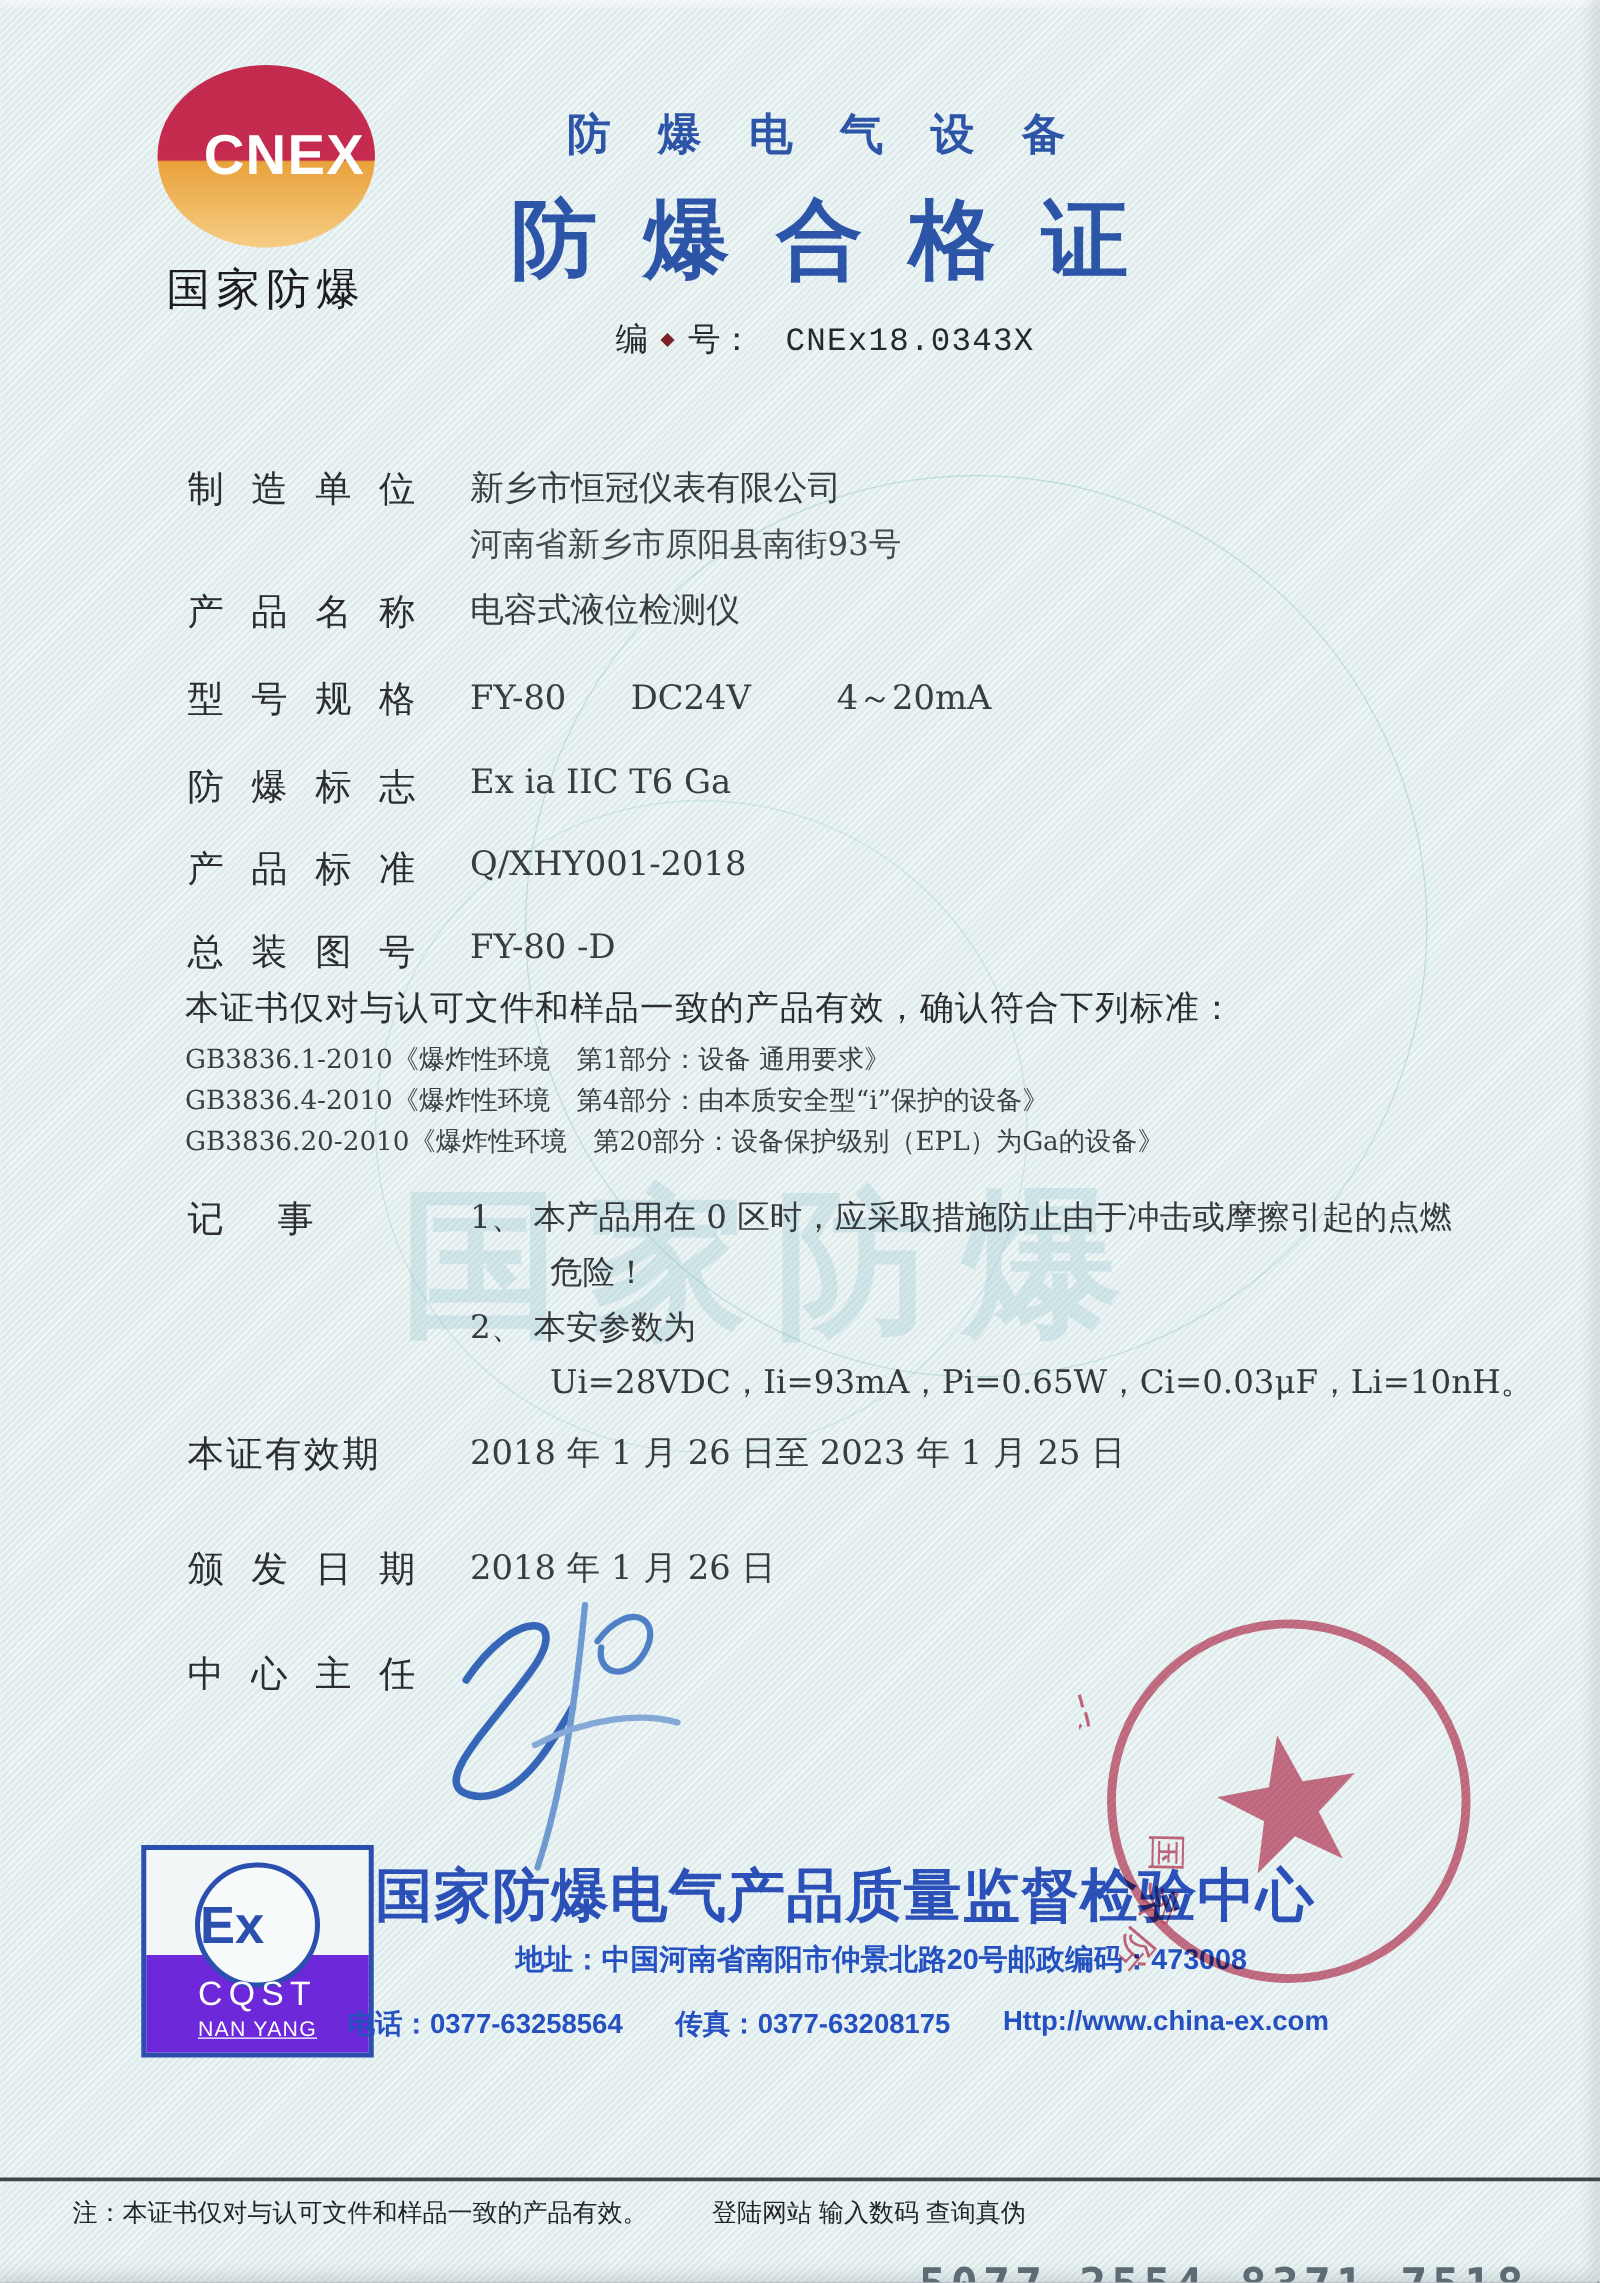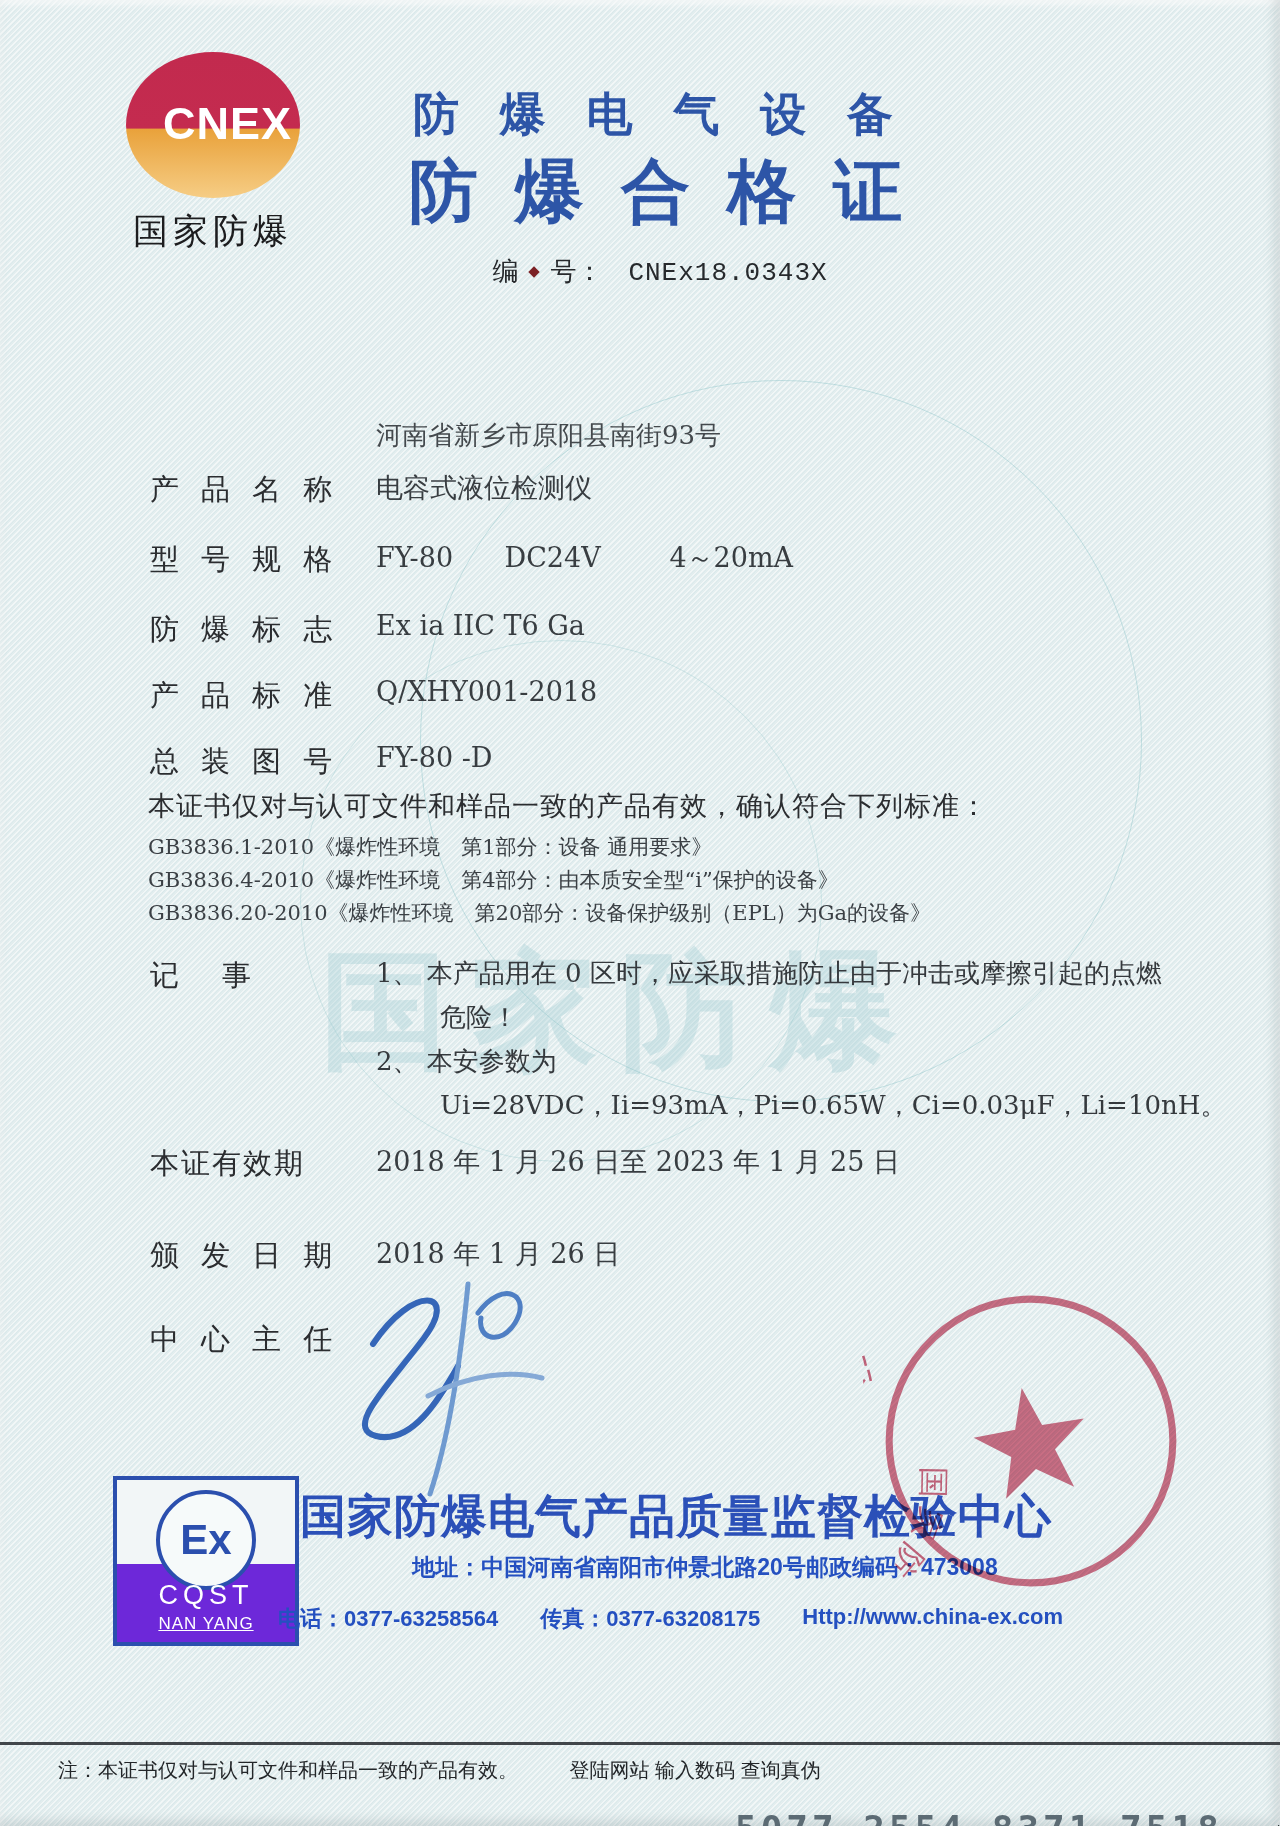--- a/index.html
+++ b/index.html
@@ -33,21 +33,21 @@
     background:linear-gradient(180deg,#c22a4e 0%,#c42b4f 52%,#e9a23b 53%,#f6cd85 100%);
   }
   .cnex-oval span {
     position:absolute; left:0; right:0; top:46px;
     font-size:45px; font-weight:bold; color:#ffffff; letter-spacing:1px;padding-left:29px;
   }
   .cnex-caption { margin-top:10px; font-size:35px; letter-spacing:5px; color:#1d1d1f; font-weight:500; white-space:nowrap; }
 
   
   .subtitle { left:360px; top:84px; width:600px; text-align:center;
-    font-size:46px; font-weight:bold; letter-spacing:14px; color:#2d55a7; white-space:nowrap; }
+    font-size:35px; font-weight:bold; letter-spacing:14px; color:#2d55a7; white-space:nowrap; }
   .title { left:340px; top:146px; width:640px; text-align:center;
     font-size:69px; font-weight:bold; letter-spacing:9px; color:#2d55a7; white-space:nowrap; }
   .certno { left:360px; top:254px; width:600px; text-align:center; font-size:26px; color:#26292c; white-space:nowrap; }
   .certno .sep { display:inline-block; width:8px; height:8px; background:#7c2125; transform:rotate(45deg); margin:0 12px 2px 12px; vertical-align:middle; }
   .certno .num { font-family:"Liberation Mono", monospace; margin-left:26px; letter-spacing:1px; }
 
   
   .row { left:150px; display:flex; align-items:flex-start; }
   .flabel { width:226px; flex:0 0 226px; font-size:29px; letter-spacing:7px; color:#2b2d30; white-space:pre; }
   .fvalue { font-family:"DejaVu Serif", serif; font-size:27px; color:#383d41; white-space:pre; }
@@ -67,21 +67,21 @@
   
   .stamp { left:876px; top:1286px; width:310px; height:310px; transform:rotate(-10deg);
     mix-blend-mode:multiply; opacity:.92; }
 
   
   .exlogo { left:113px; top:1476px; width:178px; height:162px; border:4px solid #2b4fae; background:#f2f6f7; }
   .exlogo .band { position:absolute; left:0; right:0; top:84px; bottom:0; background:#6d28d9;
     display:flex; flex-direction:column; align-items:center; justify-content:flex-end; padding-bottom:8px; }
   .exlogo .circle { position:absolute; left:50%; top:10px; transform:translateX(-50%);
     width:92px; height:92px; border:4px solid #2b4fae; border-radius:50%; background:#f6fafa;
-    display:flex; align-items:center; justify-content:center; z-index:2; }
+    display:flex; align-items:center; z-index:2; }
   .exlogo .circle span { font-size:42px; font-weight:bold; color:#2b4fae; }
   .exlogo .cqst { position:relative; z-index:3; font-size:27px; letter-spacing:5px; color:#ffffff; font-weight:500; }
   .exlogo .ny { position:relative; z-index:3; font-size:17px; letter-spacing:1px; color:#ffffff; margin-top:3px;text-decoration:underline; }
 
   .orgname { left:300px; top:1486px; width:780px; font-family:"DejaVu Serif", serif;
     font-size:46px; font-weight:bold; color:#2b50b8; letter-spacing:1px; white-space:nowrap; }
   .addrline { left:310px; top:1552px; width:790px; display:flex; justify-content:center; 
     font-size:23px; font-weight:bold; color:#2450c0; white-space:nowrap; }
   .phoneline { left:278px; top:1604px; width:940px; display:flex; justify-content:flex-start; gap:42px;
     font-size:22px; font-weight:bold; color:#2450c0; white-space:nowrap; }
@@ -110,20 +110,24 @@
     </div>
     <div class="cnex-caption">国家防爆</div>
   </div>
 
   <div class="abs subtitle">防 爆 电 气 设 备</div>
   <div class="abs title">防 爆 合 格 证</div>
   <div class="abs certno">
     <span>编</span><span class="sep"></span><span>号：</span><span class="num">CNEx18.0343X</span>
   </div>
 
+  <div class="abs row" style="top:372px;">
+    <div class="flabel">制 造 单 位</div>
+    <div class="fvalue">新乡市恒冠仪表有限公司</div>
+  </div>
   <div class="abs addr2" style="top:418px;">河南省新乡市原阳县南街93号</div>
 
   <div class="abs row" style="top:470px;">
     <div class="flabel">产 品 名 称</div>
     <div class="fvalue">电容式液位检测仪</div>
   </div>
 
   <div class="abs row" style="top:540px;">
     <div class="flabel">型 号 规 格</div>
     <div class="fvalue">FY-80      DC24V        4～20mA</div>

